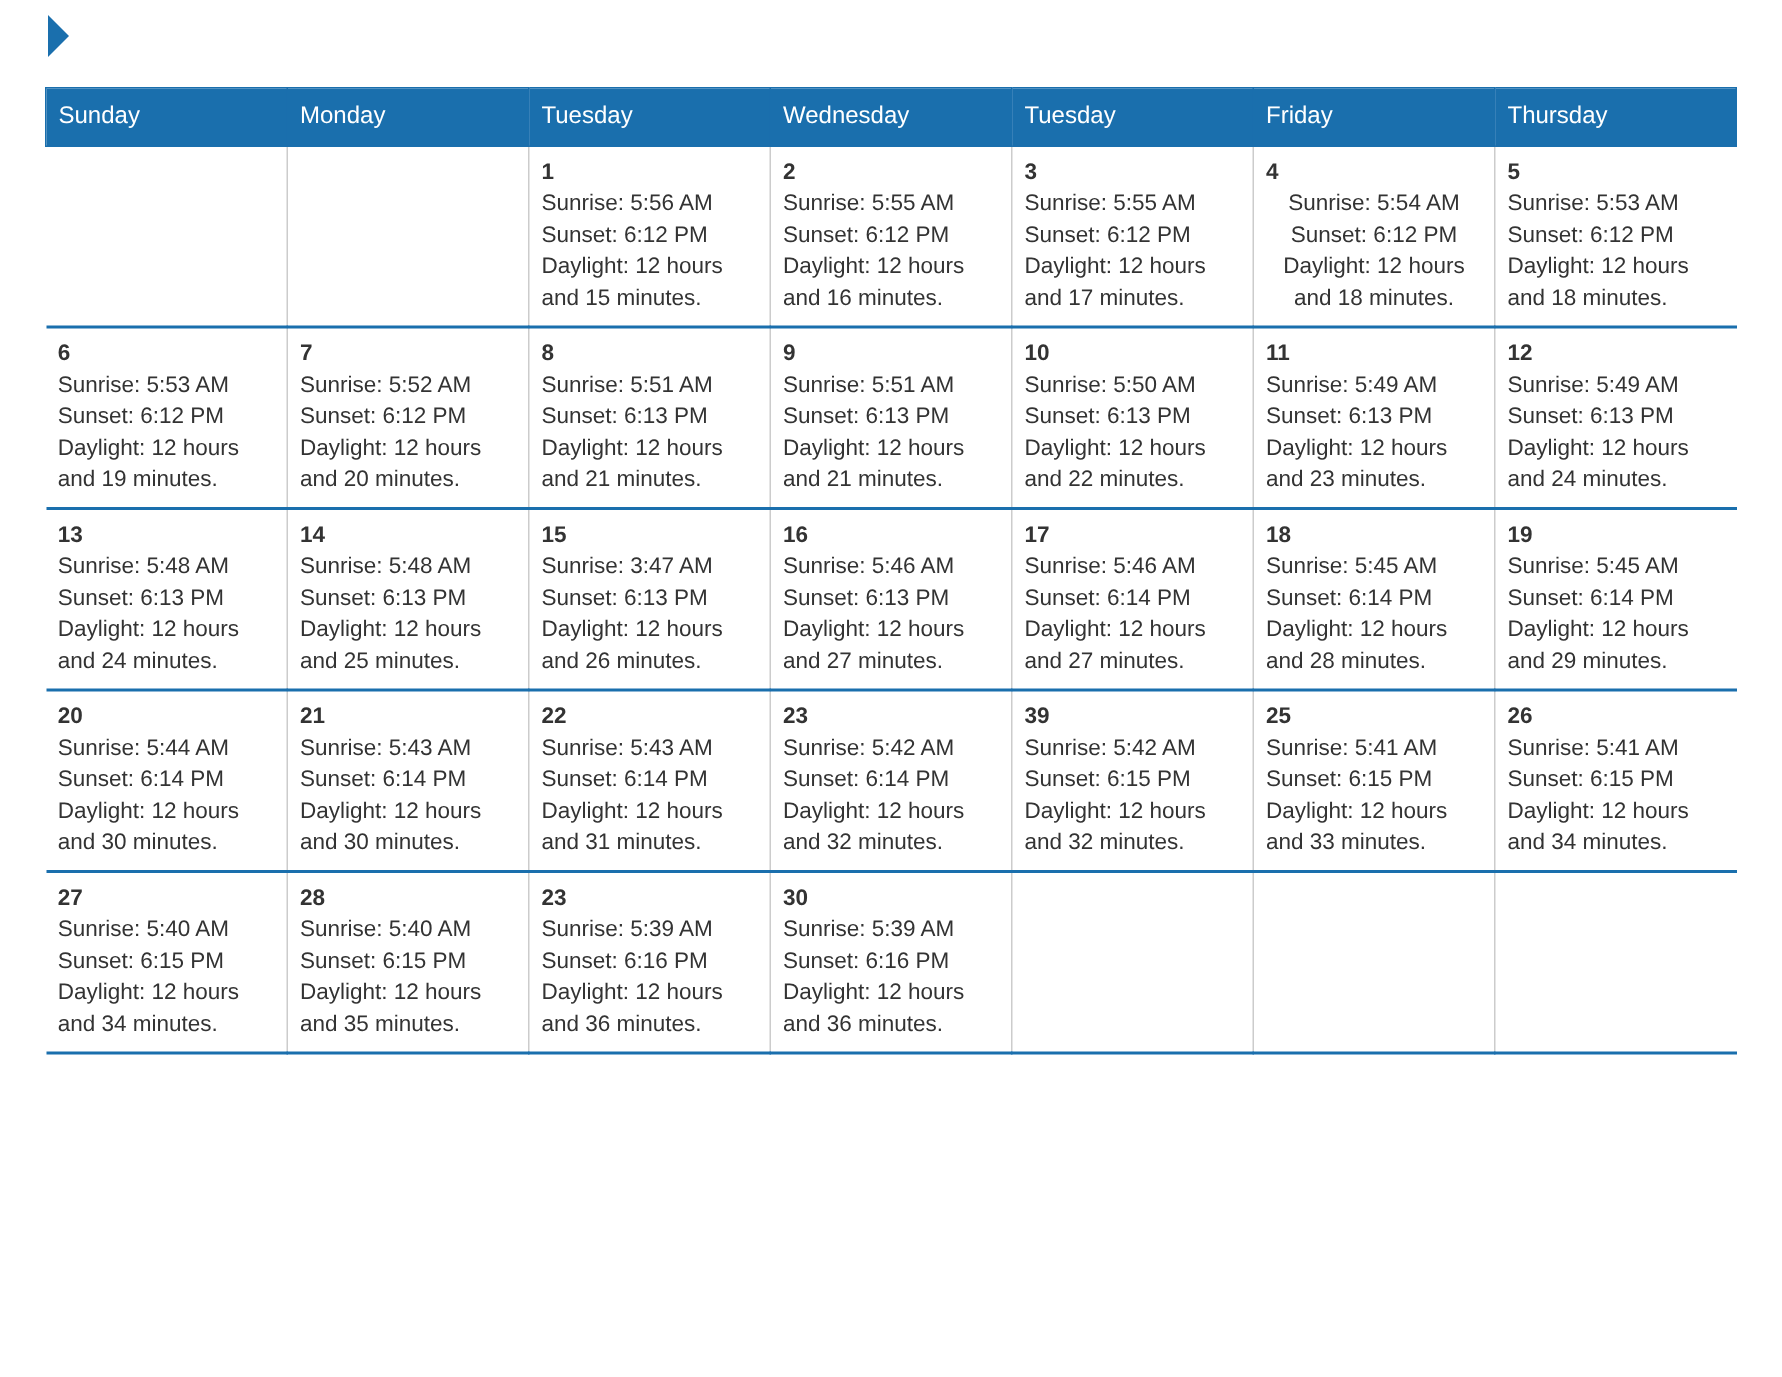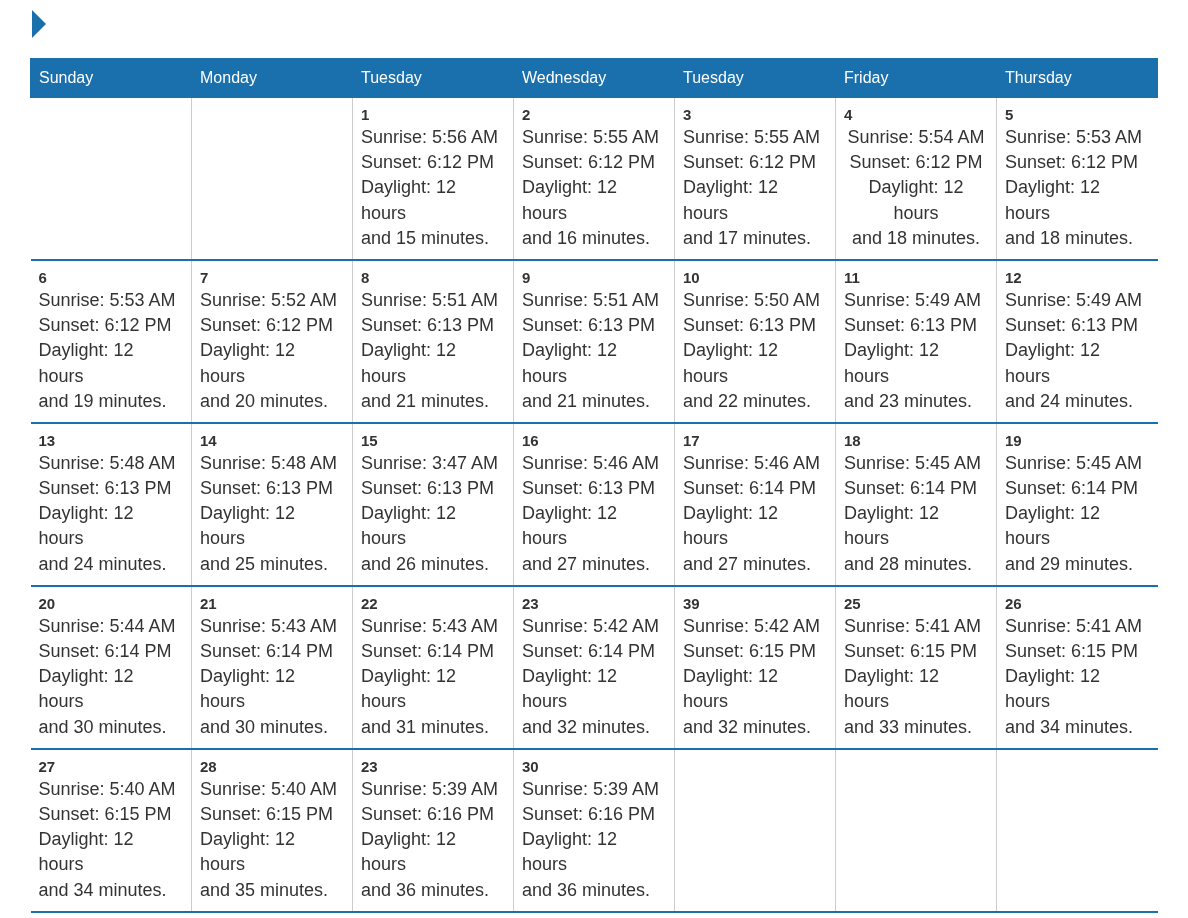--- a/index.html
+++ b/index.html
@@ -94,21 +94,21 @@
       border-right: none;
     }
     .day-number {
       font-size: 15px;
       font-weight: bold;
       color: #333;
       display: block;
       margin-bottom: 2px;
     }
     .day-info {
-      font-size: 18px;
+      font-size: 15px;
       color: #333;
       line-height: 1.4;
     }
   </style>
 </head>
 <body>
 
 <div class="header">
   <div class="logo">
     <div class="logo-container">

